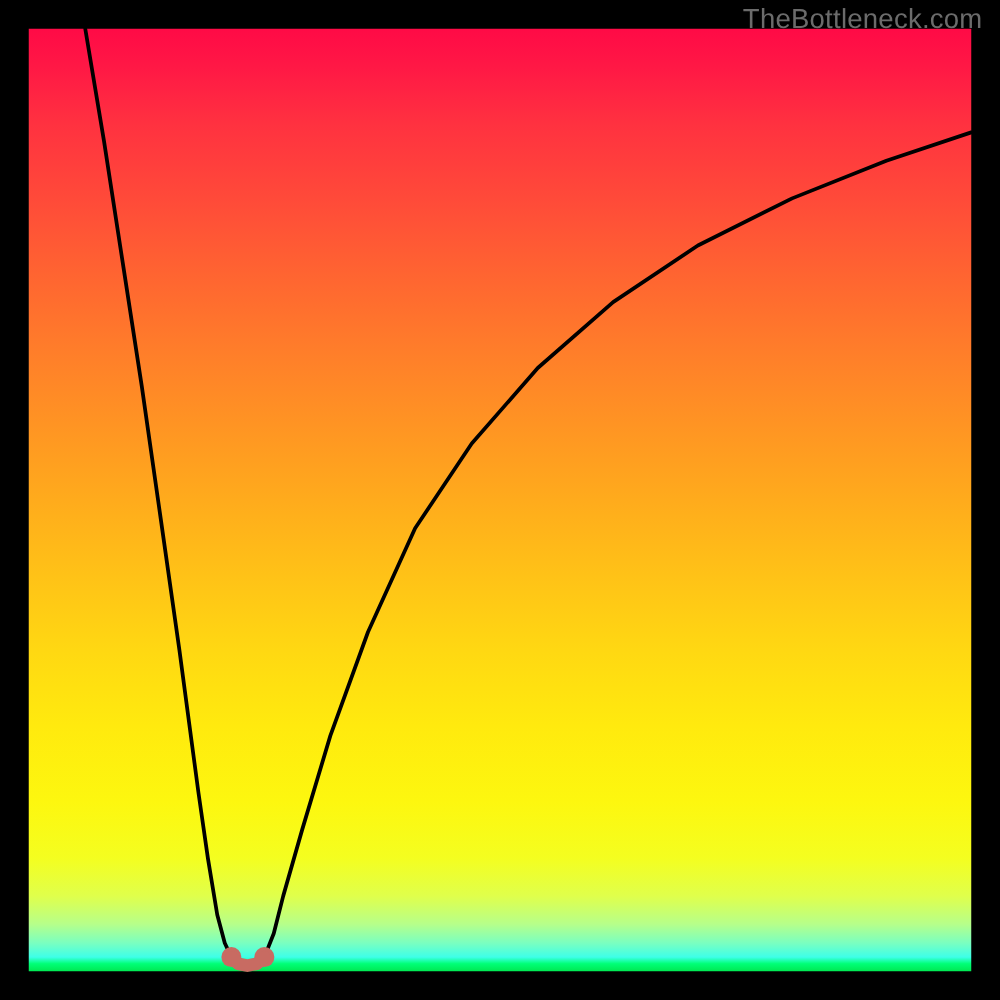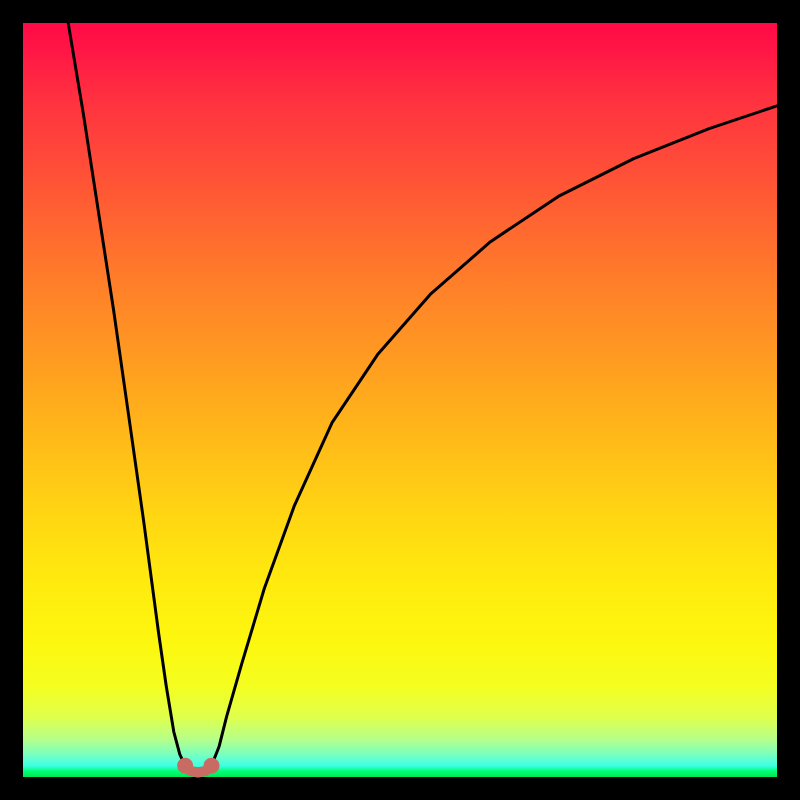--- a/index.html
+++ b/index.html
@@ -72,13 +72,14 @@
 
   <div class="plot">
     <svg class="curve-svg" viewBox="0 0 754 754" preserveAspectRatio="none">
       <path id="curve-path" fill="none" stroke="#000000" stroke-width="3" stroke-linecap="round" stroke-linejoin="round" d="M45.2 0.0 L60.3 90.5 L75.4 188.5 L90.5 286.5 L105.6 392.1 L120.6 497.6 L135.7 610.7 L143.3 663.5 L150.8 708.8 L156.8 731.4 L162.1 742.7 L162.1 742.7 L167.4 748.0 L174.9 749.5 L182.5 748.0 L188.5 742.7 L188.5 742.7 L196.0 723.8 L203.6 693.7 L218.7 640.9 L241.3 565.5 L271.4 482.6 L309.1 399.6 L354.4 331.8 L407.2 271.4 L467.5 218.7 L535.3 173.4 L610.7 135.7 L686.1 105.6 L754.0 82.9"></path>
       <circle id="marker-left" r="8" fill="#c86b62" cx="162.10999999999999" cy="742.69"></circle>
       <circle id="marker-right" r="8" fill="#c86b62" cx="188.5" cy="742.69"></circle>
       <path id="trough-path" fill="none" stroke="#c86b62" stroke-width="10" stroke-linecap="round" stroke-linejoin="round" d="M162.1 742.7 L167.4 748.0 L174.9 749.5 L182.5 748.0 L188.5 742.7"></path>
     </svg>
   </div>
 
+  <div class="attribution">TheBottleneck.com</div>
 </div>
 
 </body></html>

